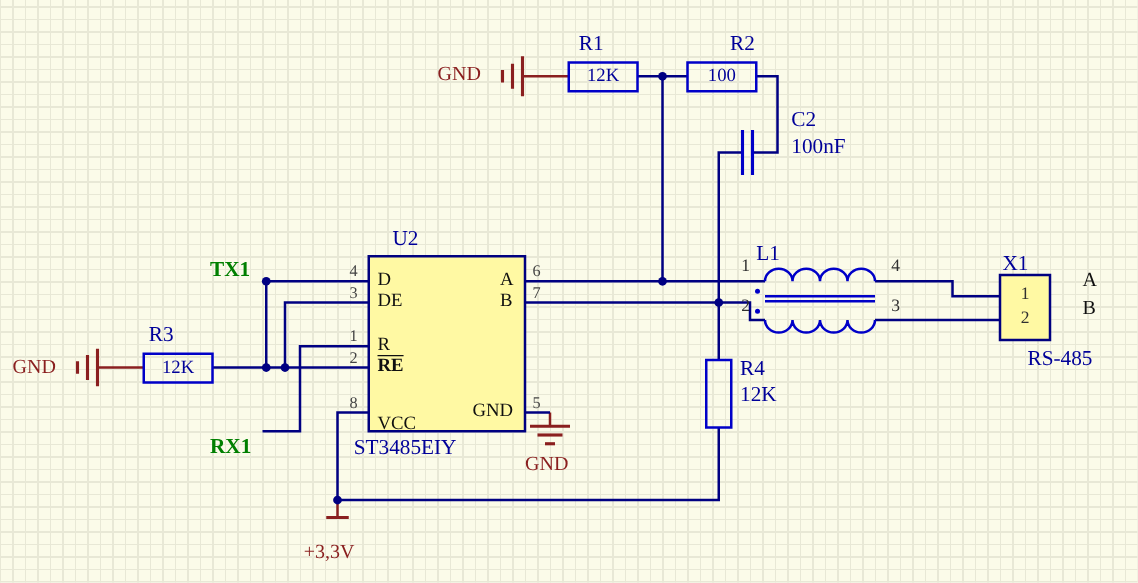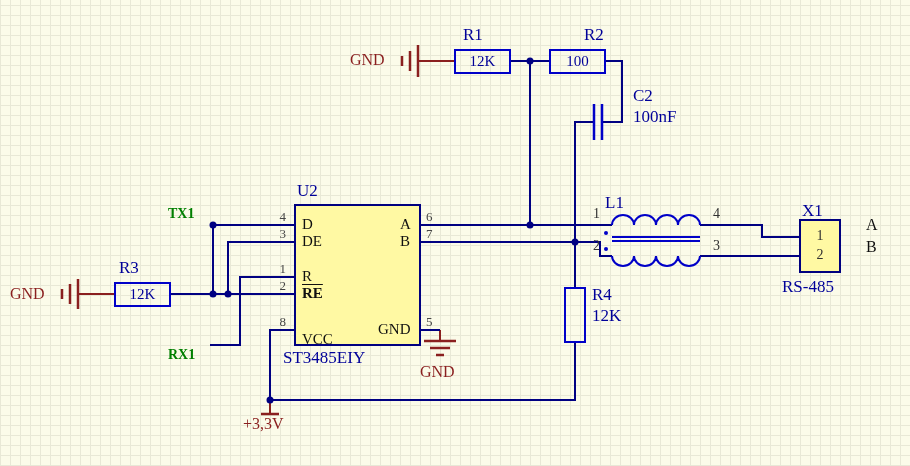--- a/index.html
+++ b/index.html
@@ -11,21 +11,21 @@
     background-image:
       repeating-linear-gradient(0deg,#e8e8d6 0 1px,transparent 1px 10px),
       repeating-linear-gradient(90deg,#e8e8d6 0 1px,transparent 1px 10px);
     font-family:"Liberation Serif", serif;
   }
   svg{position:absolute;left:0;top:0;}
   .lbl{position:absolute;white-space:nowrap;line-height:1;}
   .navy{color:#000099;font-size:17px;}
   .val{color:#000099;font-size:15px;display:flex;align-items:center;justify-content:center;}
   .maroon{color:#8A1F1F;font-size:16px;}
-  .green{color:#007F00;font-size:14px;font-weight:bold;}
+  .green{color:#007F00;font-size:17px;font-weight:bold;}
   .pinname{color:#101010;font-size:15px;}
   .pinnum{color:#454545;font-size:13px;}
   .cnum{color:#303030;font-size:14px;}
   .sig{color:#101010;font-size:16px;}
   .ol{text-decoration:overline;font-weight:bold;}
   .ra{width:20px;text-align:right;}
 </style>
 </head>
 <body>
 
@@ -103,41 +103,41 @@
       <circle cx="530" cy="61" r="3.5"></circle>
       <circle cx="530" cy="225" r="3.5"></circle>
       <circle cx="575" cy="242" r="3.5"></circle>
       <circle cx="270" cy="400" r="3.5"></circle>
     </g>
   </svg>
 
   <div class="lbl maroon" style="left:350px;top:52px">GND</div>
   <div class="lbl maroon" style="left:10px;top:286px">GND</div>
   <div class="lbl maroon" style="left:420px;top:364px">GND</div>
-  <div class="lbl maroon" style="left:243px;top:416px">+3,3V</div>
+  <div class="lbl maroon" style="left:243px;top:434px">+3,3V</div>
 
   <div class="lbl green" style="left:168px;top:207px">TX1</div>
   <div class="lbl green" style="left:168px;top:348px">RX1</div>
 
   <div class="lbl navy" style="left:463px;top:26px">R1</div>
   <div class="lbl val" style="left:455px;top:50px;width:55px;height:23px">12K</div>
 
   <div class="lbl navy" style="left:584px;top:26px">R2</div>
   <div class="lbl val" style="left:550px;top:50px;width:55px;height:23px">100</div>
 
   <div class="lbl navy" style="left:119px;top:259px">R3</div>
   <div class="lbl val" style="left:115px;top:283px;width:55px;height:23px">12K</div>
 
   <div class="lbl navy" style="left:592px;top:286px">R4</div>
   <div class="lbl navy" style="left:592px;top:307px">12K</div>
 
   <div class="lbl navy" style="left:633px;top:87px">C2</div>
   <div class="lbl navy" style="left:633px;top:108px">100nF</div>
 
-  <div class="lbl navy" style="left:297px;top:182px">U2</div>
+  <div class="lbl navy" style="left:314px;top:182px">U2</div>
   <div class="lbl navy" style="left:283px;top:349px">ST3485EIY</div>
   <div class="lbl pinname" style="left:302px;top:217px">D</div>
   <div class="lbl pinname" style="left:302px;top:234px">DE</div>
   <div class="lbl pinname" style="left:302px;top:269px">R</div>
   <div class="lbl pinname ol" style="left:302px;top:286px">RE</div>
   <div class="lbl pinname" style="left:302px;top:332px">VCC</div>
   <div class="lbl pinname" style="left:400px;top:217px">A</div>
   <div class="lbl pinname" style="left:400px;top:234px">B</div>
   <div class="lbl pinname" style="left:378px;top:322px">GND</div>
 
@@ -154,15 +154,15 @@
   <div class="lbl cnum" style="left:593px;top:207px">1</div>
   <div class="lbl cnum" style="left:713px;top:207px">4</div>
   <div class="lbl cnum" style="left:593px;top:239px">2</div>
   <div class="lbl cnum" style="left:713px;top:239px">3</div>
 
   <div class="lbl navy" style="left:802px;top:202px">X1</div>
   <div class="lbl cnum" style="left:800px;top:229px;width:40px;text-align:center">1</div>
   <div class="lbl cnum" style="left:800px;top:248px;width:40px;text-align:center">2</div>
   <div class="lbl sig" style="left:866px;top:217px">A</div>
   <div class="lbl sig" style="left:866px;top:239px">B</div>
-  <div class="lbl navy" style="left:782px;top:278px">RS-485</div>
+  <div class="lbl navy" style="left:822px;top:278px">RS-485</div>
 
 </div>
 
 </body></html>

